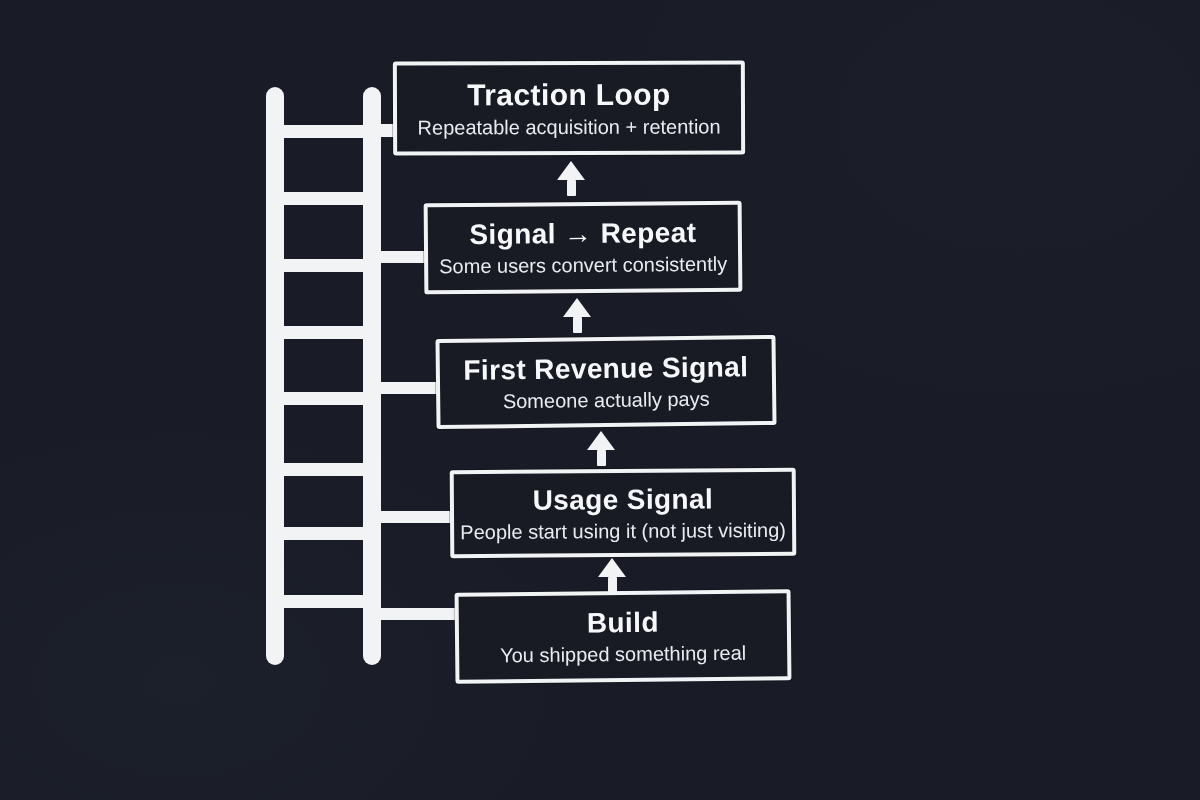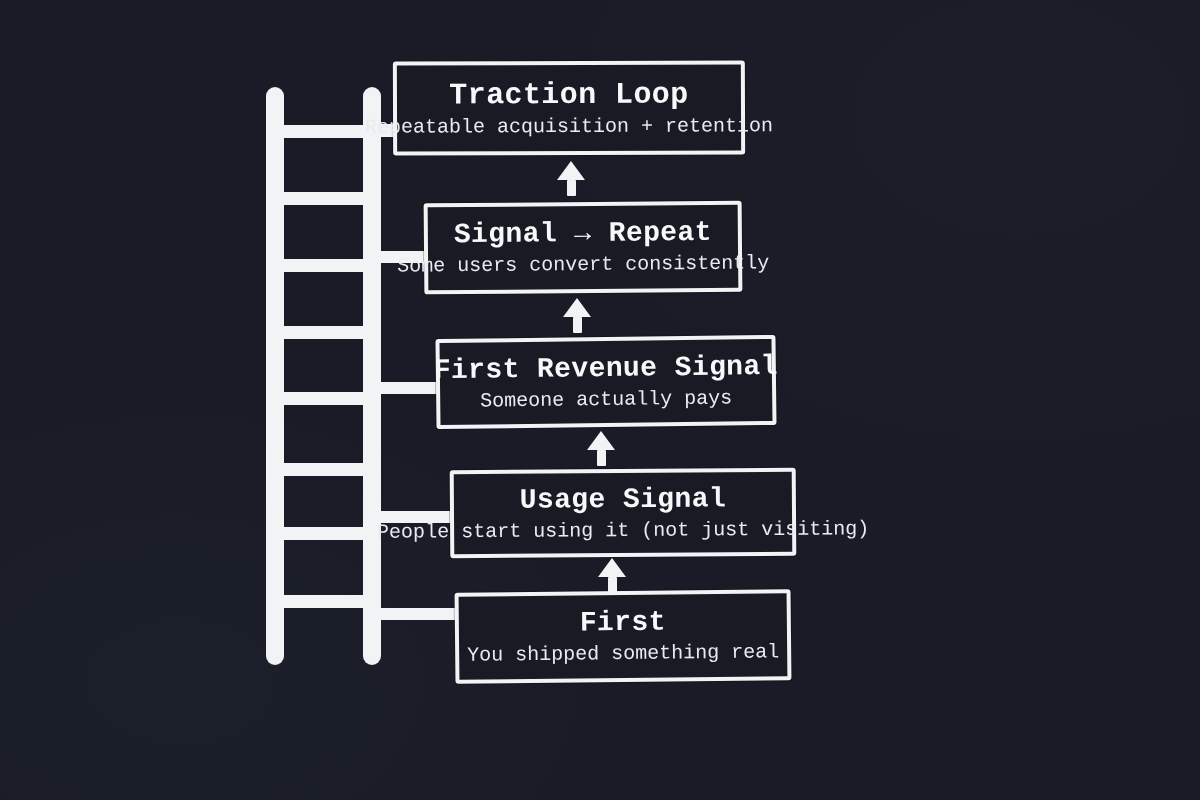--- a/index.html
+++ b/index.html
@@ -5,21 +5,21 @@
   html, body { margin: 0; padding: 0; background: #10131a; }
   .canvas {
     position: relative;
     width: 1200px;
     height: 800px;
     overflow: hidden;
     background:
       radial-gradient(ellipse 600px 400px at 15% 85%, rgba(34,39,52,.35), transparent 70%),
       radial-gradient(ellipse 700px 500px at 85% 15%, rgba(32,36,48,.3), transparent 70%),
       #191c26;
-    font-family: Liberation Mono, monospace;
+    font-family: Liberation Sans, sans-serif;
     color: #f2f3f5;
   }
 
   
   .rail { position: absolute; width: 18px; height: 578px; top: 87px;
           background: #f2f3f5; border-radius: 9px; }
   .rail.left  { left: 266px; }
   .rail.right { left: 363px; }
   .rung { position: absolute; left: 270px; width: 107px; height: 13px;
           background: #f2f3f5; border-radius: 4px; }
@@ -105,21 +105,21 @@
     <div class="step-title">First Revenue Signal</div>
     <div class="step-sub">Someone actually pays</div>
   </div>
 
   <div class="step step-3">
     <div class="step-title">Usage Signal</div>
     <div class="step-sub">People start using it (not just visiting)</div>
   </div>
 
   <div class="step step-4">
-    <div class="step-title">First</div>
+    <div class="step-title">Build</div>
     <div class="step-sub">You shipped something real</div>
   </div>
 
   <div class="arrow arrow-0">
     <div class="arrow-head"></div>
     <div class="arrow-stem"></div>
   </div>
   <div class="arrow arrow-1">
     <div class="arrow-head"></div>
     <div class="arrow-stem"></div>

